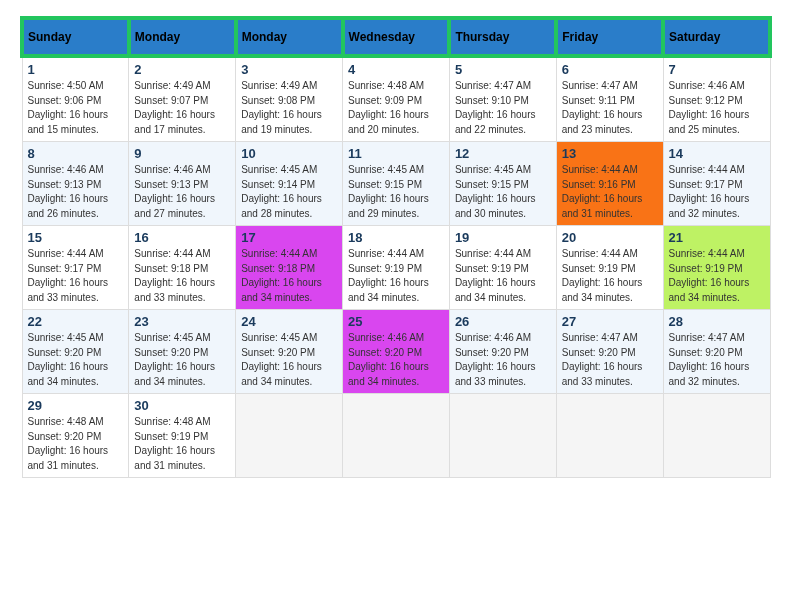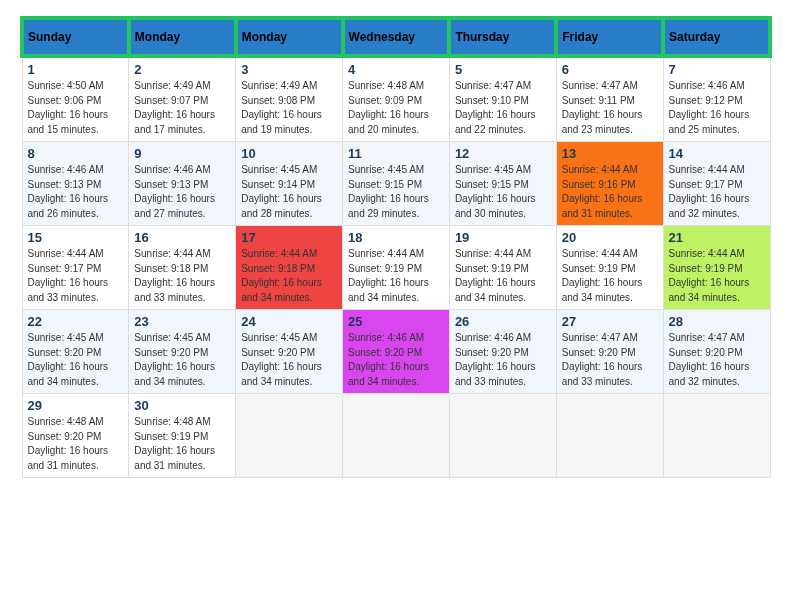--- a/index.html
+++ b/index.html
@@ -234,21 +234,21 @@
         </div>
       </td>
           <td style="background: rgb(255, 255, 255);">
         <span class="day-number">16</span>
         <div class="day-info">
           Sunrise: 4:44 AM<br>
           Sunset: 9:18 PM<br>
           Daylight: 16 hours and 33 minutes.
         </div>
       </td>
-          <td style="background: #ef4444; margin-left: 20px;">
+          <td style="background: #d946ef; margin-left: 20px;">
         <span class="day-number">17</span>
         <div class="day-info">
           Sunrise: 4:44 AM<br>
           Sunset: 9:18 PM<br>
           Daylight: 16 hours and 34 minutes.
         </div>
       </td>
           <td style="background: rgb(255, 255, 255);">
         <span class="day-number">18</span>
         <div class="day-info">

